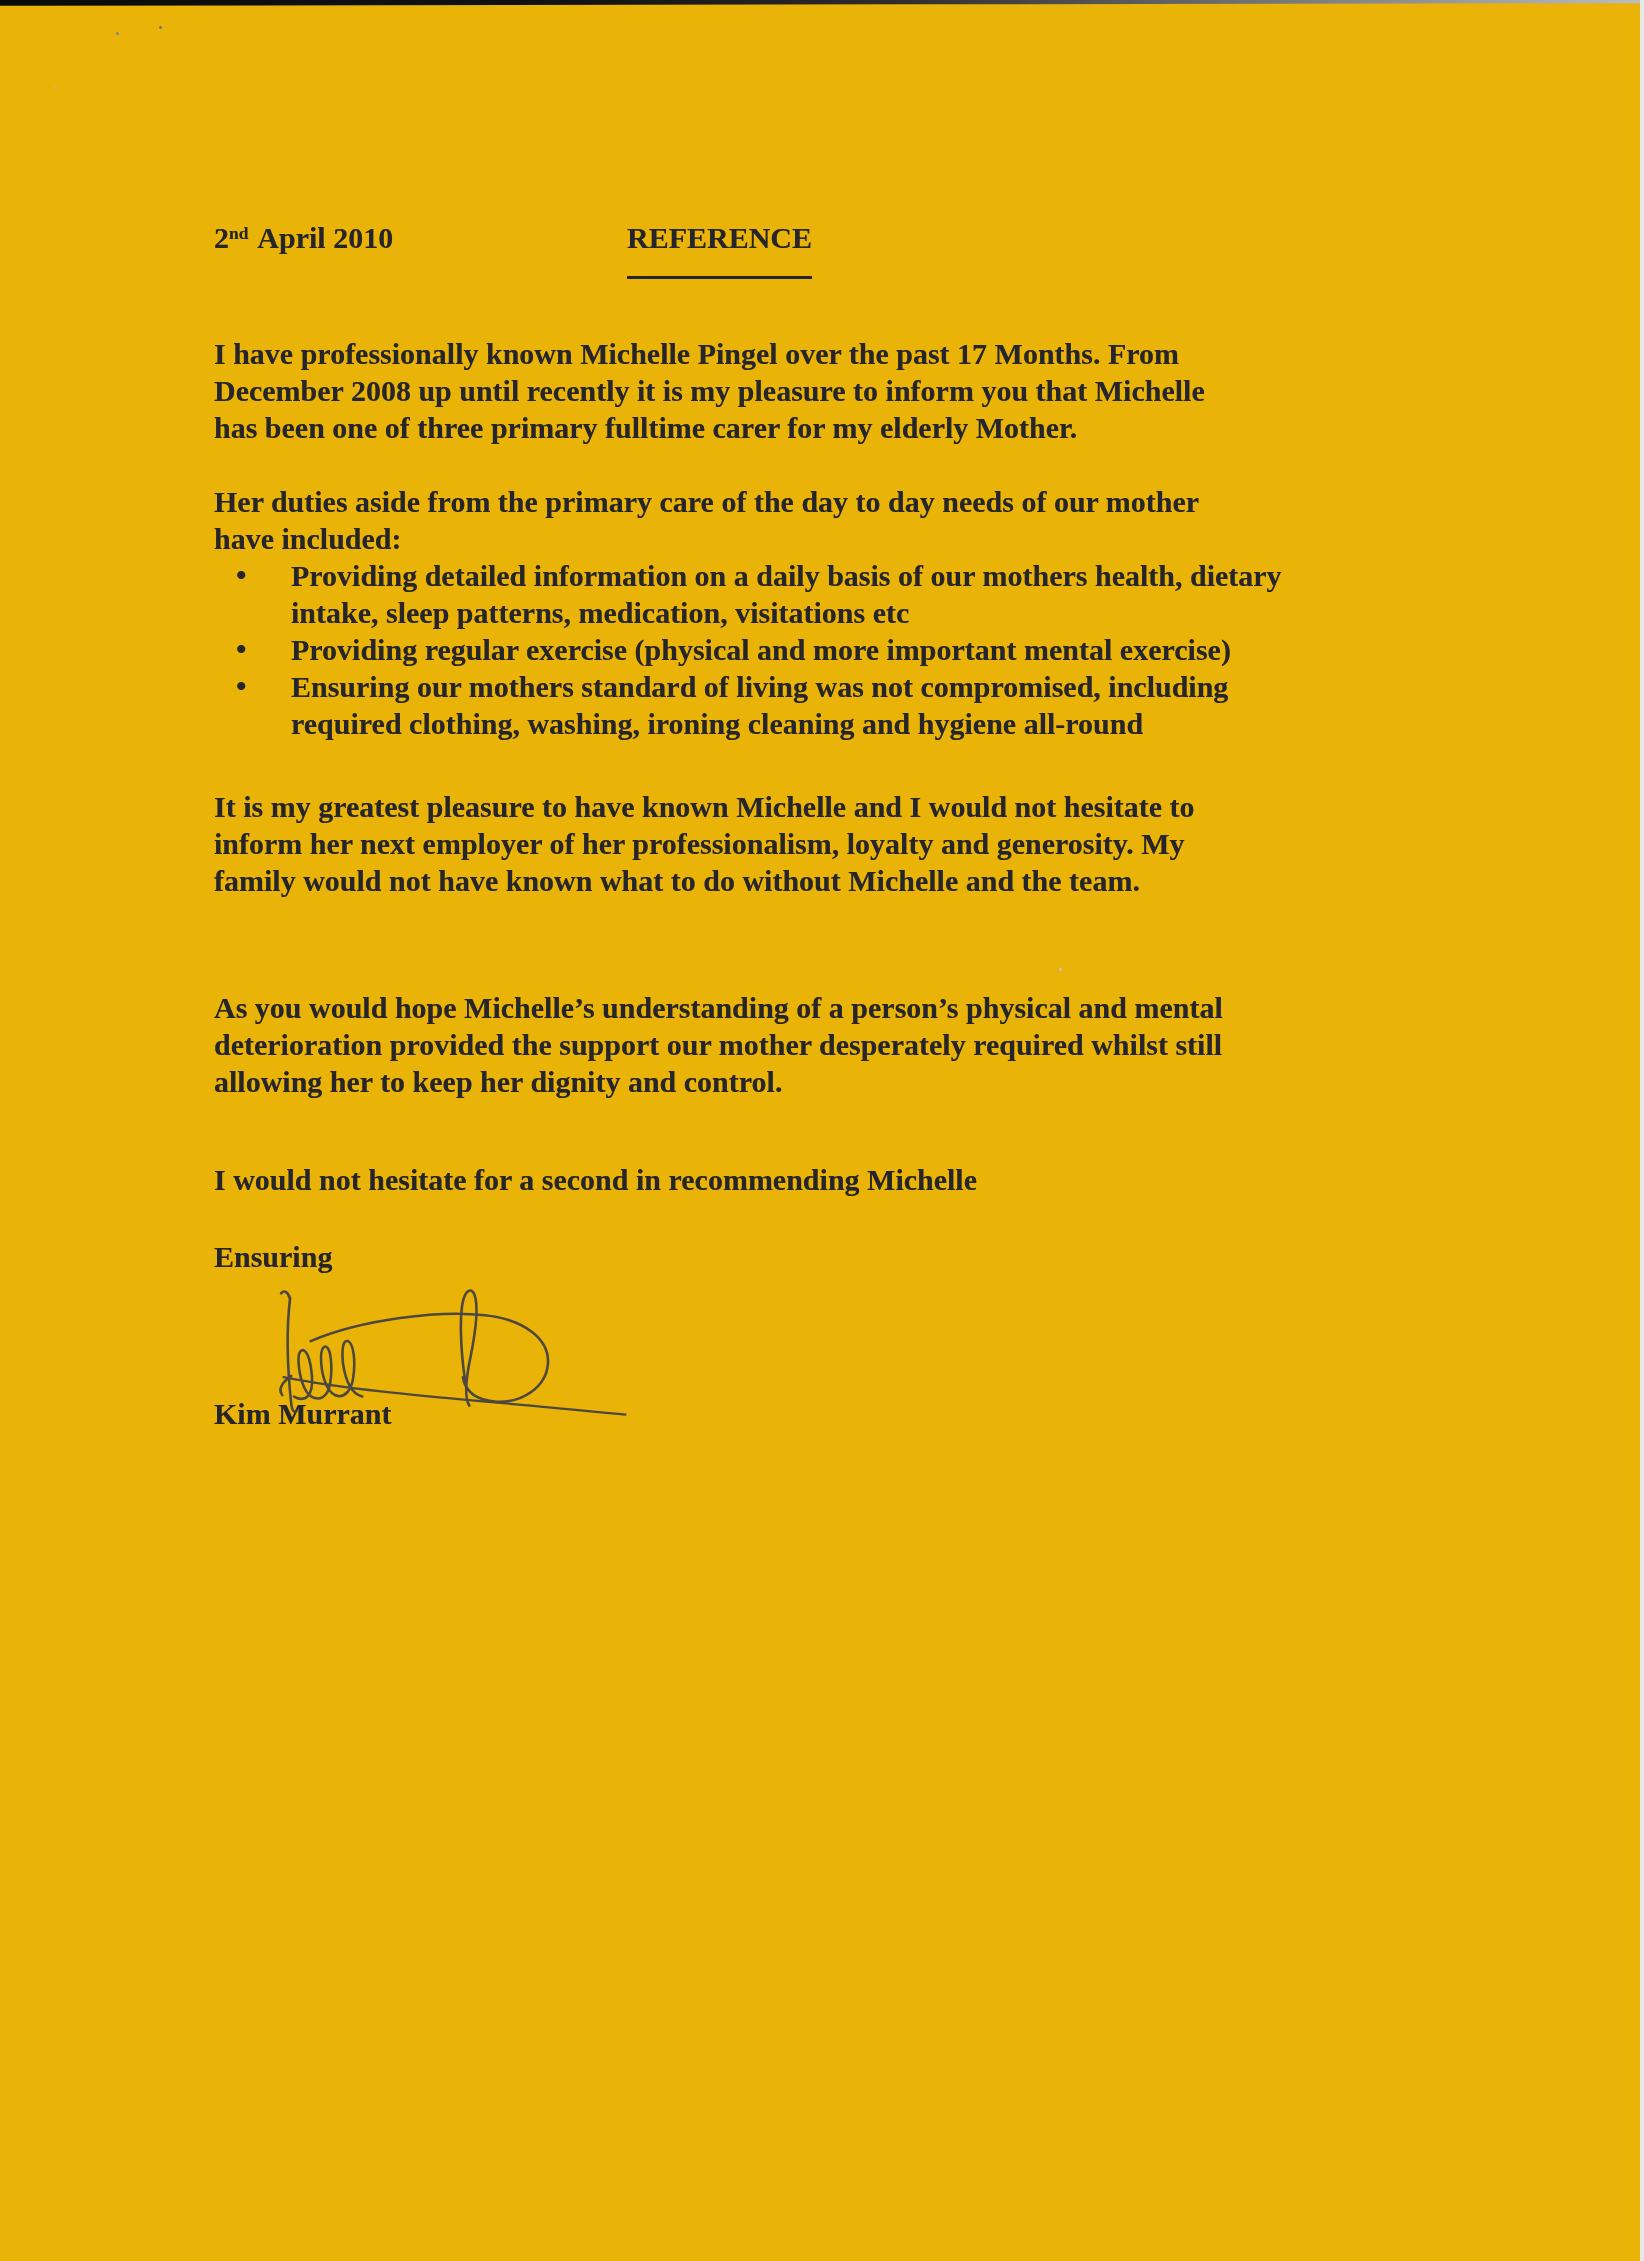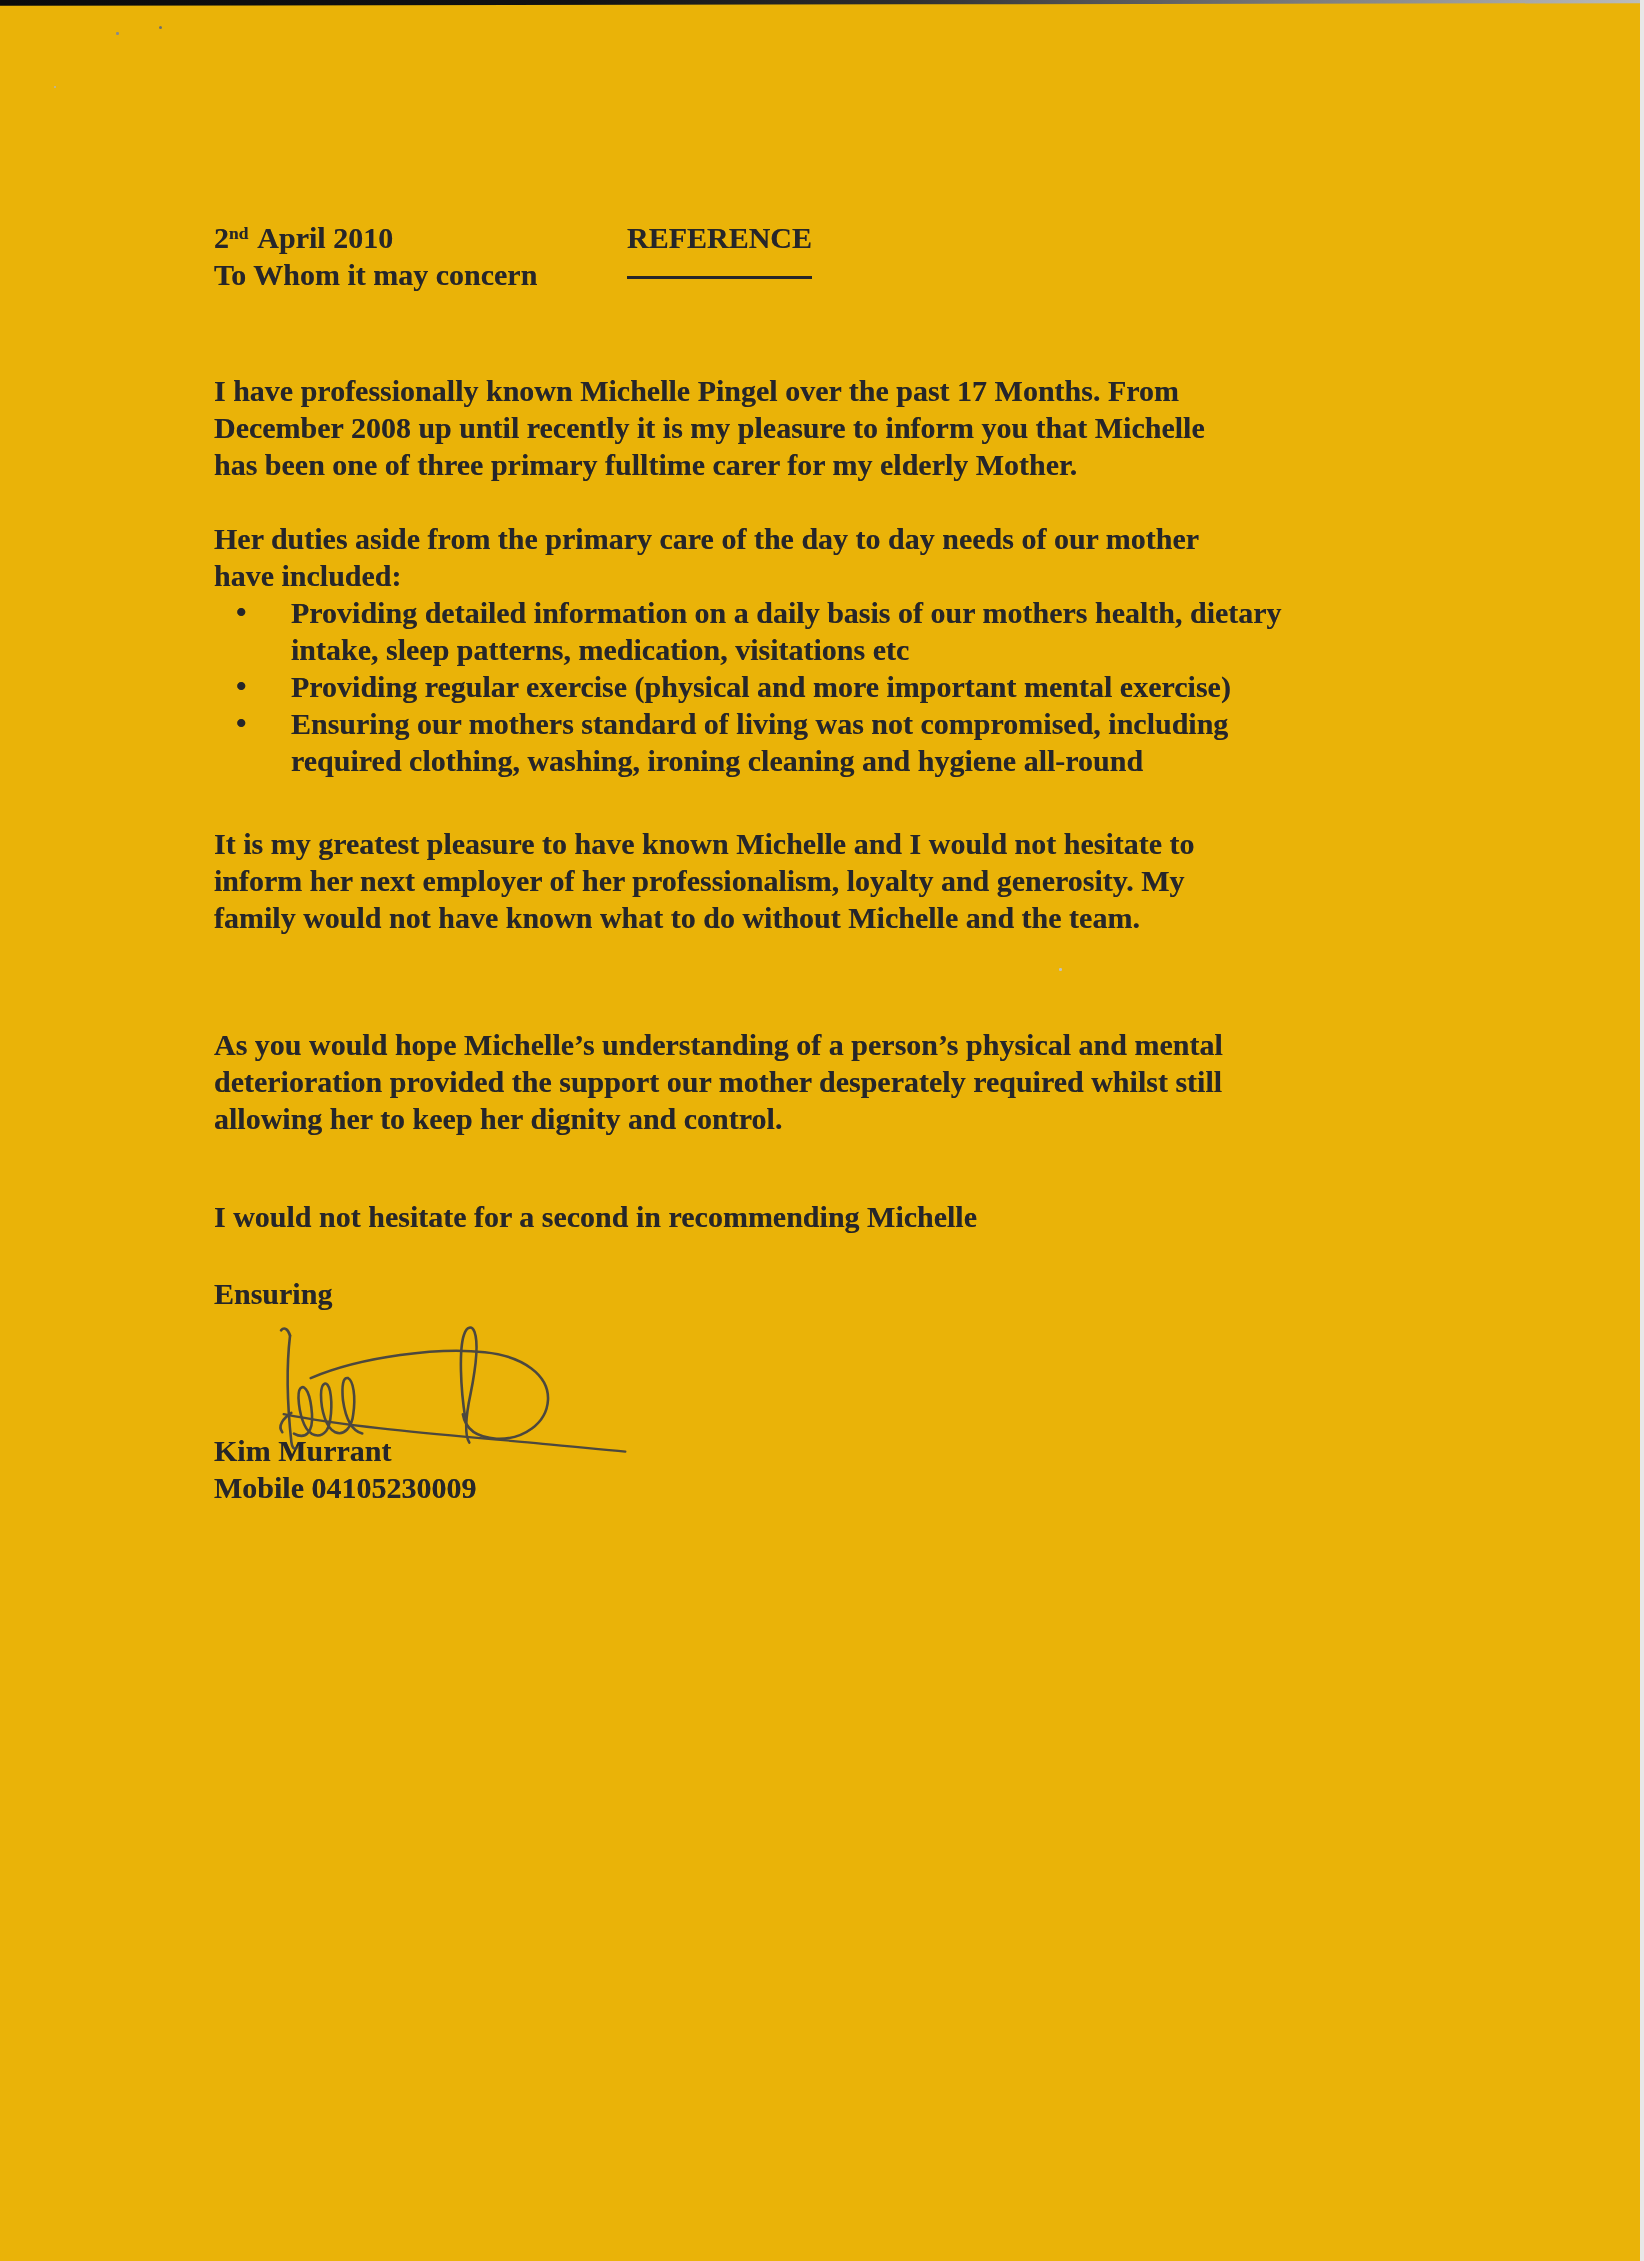--- a/index.html
+++ b/index.html
@@ -63,21 +63,20 @@
   <div class="speck speck3"></div>
   <div class="speck speck4"></div>
 
   <div class="content">
 
     <div class="header-row">
       <div class="date-line"><span>2</span><span class="date-ord">nd</span><span class="date-rest">April 2010</span></div>
       <div class="ref-title">REFERENCE</div>
     </div>
 
-    <p class="para salutation">To Whom it may concern</p>
 
     <p class="para para1">I have professionally known Michelle Pingel over the past 17 Months. From
 December 2008 up until recently it is my pleasure to inform you that Michelle
 has been one of three primary fulltime carer for my elderly Mother.</p>
 
     <p class="para para2">Her duties aside from the primary care of the day to day needs of our mother
 have included:</p>
 
     <ul class="bullets">
       <li><span class="bullet-dot">•</span><span>Providing detailed information on a daily basis of our mothers health, dietary
@@ -105,17 +104,16 @@
         <path d="M28,30 C25,20 19,16 14,22"></path>
         <path d="M30,150 C18,158 8,170 16,180"></path>
         <path d="M34,182 C52,192 64,180 62,152 C60,122 52,104 44,112 C38,119 42,150 50,168 C58,186 74,190 84,178 C92,168 94,136 90,116 C86,98 76,102 76,122 C76,146 84,174 98,180 C112,186 124,172 126,152 C130,124 126,100 118,96 C110,94 108,108 110,130 C114,158 124,178 140,182"></path>
         <path d="M60,96 C140,62 260,48 330,56 C390,62 430,92 428,130 C426,166 390,192 348,190 C320,188 300,176 296,152"></path>
         <path d="M300,160 C292,110 290,50 298,28 C302,16 310,14 314,24 C320,40 316,80 308,120 C300,158 298,184 306,196"></path>
         <path stroke-width="3.4" d="M18,152 C140,176 300,186 420,198 C470,203 510,206 548,210"></path>
       </svg>
     </div>
 
     <p class="para sig-name">Kim Murrant</p>
-    <p class="para sig-mobile">Mobile 04105230009</p>
 
   </div>
 </div>
 
 
 </body></html>

